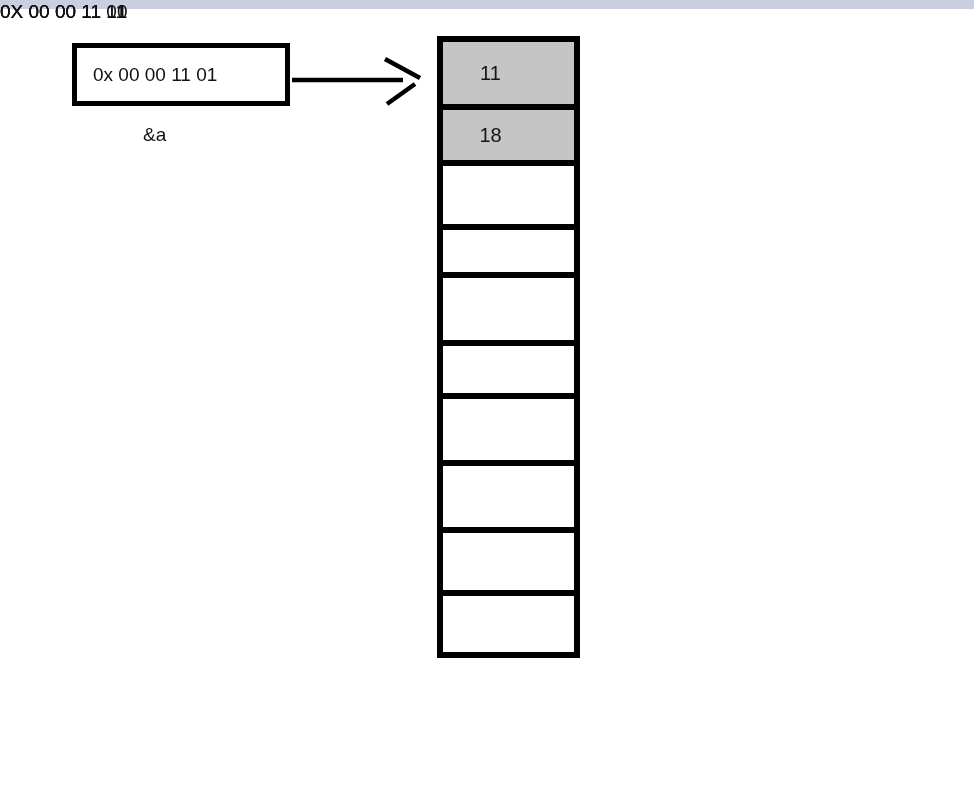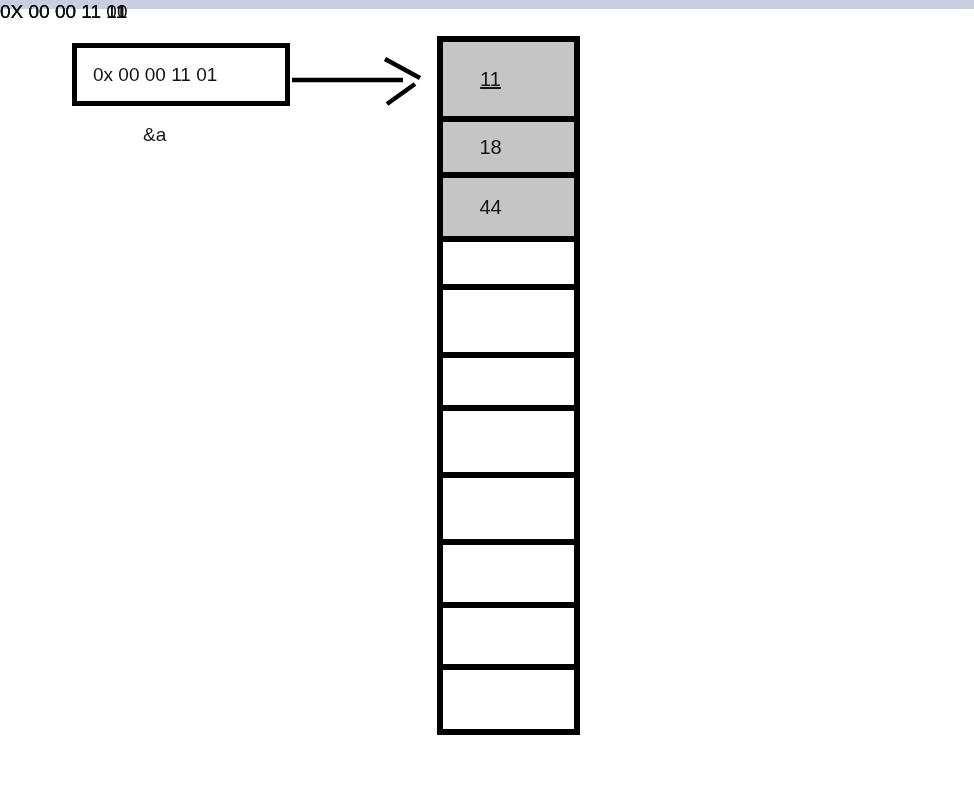--- a/index.html
+++ b/index.html
@@ -53,21 +53,21 @@
   .cell{
     width:143px;
     border:6px solid var(--border);
     background:#fff;
     display:flex;align-items:center;justify-content:center;
     padding-right:36px;
     font-size:20px;color:#151515;
   }
   .cell + .cell{margin-top:-6px;}
   .cell.shaded{background:var(--shaded-cell);}
-  .cell:nth-child(1){height:86px;text-decoration:underline;}
+  .cell:nth-child(1){height:74px;}
   .cell:nth-child(2){height:62px;}
   .cell:nth-child(3){height:70px;}
   .cell:nth-child(4){height:54px;}
   .cell:nth-child(5){height:74px;}
   .cell:nth-child(6){height:59px;}
   .cell:nth-child(7){height:73px;}
   .cell:nth-child(8){height:73px;}
   .cell:nth-child(9){height:69px;}
   .cell:nth-child(10){height:68px;}
   .cell:nth-child(11){height:71px;}
@@ -102,23 +102,20 @@
     <line x1="130" y1="32" x2="102" y2="52"></line>
   </svg>
 
   <div class="memory-column">
     <div class="cell shaded">
         <span>11</span>
       </div>
     <div class="cell shaded">
         <span>18</span>
       </div>
-    <div class="cell shaded">
-        <span>44</span>
-      </div>
     <div class="cell">
         <span></span>
       </div>
     <div class="cell">
         <span></span>
       </div>
     <div class="cell">
         <span></span>
       </div>
     <div class="cell">

